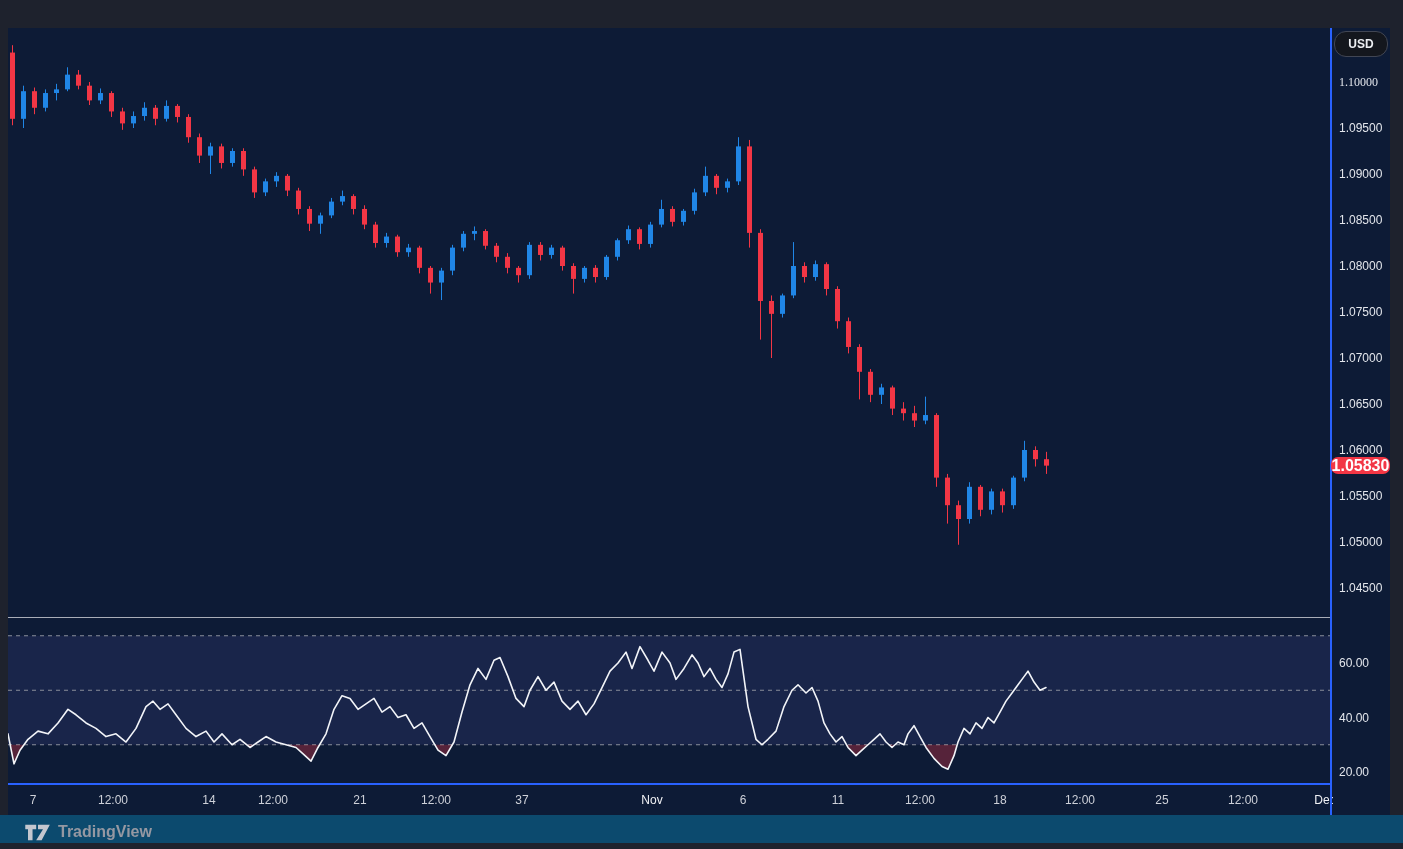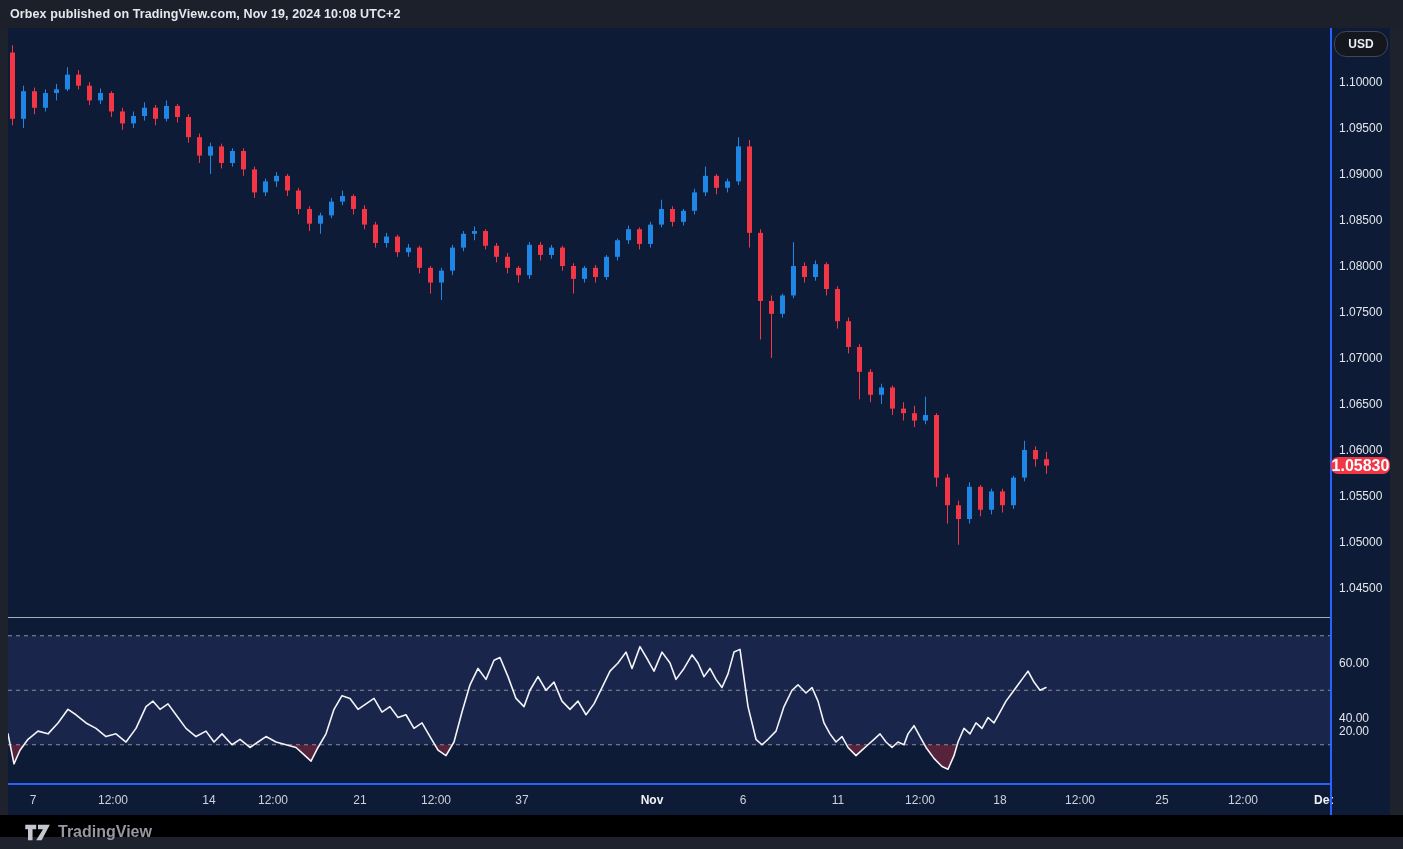--- a/index.html
+++ b/index.html
@@ -14,41 +14,38 @@
   #pane-sep{position:absolute;left:8px;top:617px;width:1382px;height:1px;background:#a9adb8;}
   
   #price-axis{position:absolute;left:1330px;top:28px;width:60px;height:757px;background:#0d1b36;}
   #time-axis{position:absolute;left:8px;top:785px;width:1382px;height:30px;background:#0d1b36;}
   #time-axis-clip{position:absolute;left:0;top:0;width:1325px;height:30px;overflow:hidden;}
   #v-blue{position:absolute;left:1330px;top:28px;width:2px;height:787px;background:#2962ff;}
   #h-blue{position:absolute;left:8px;top:783px;width:1322px;height:2px;background:#2962ff;}
   .plabel{position:absolute;left:9px;transform:translateY(-50%);color:#e3e6ec;font-size:12px;white-space:nowrap;}
   .tlabel{position:absolute;top:0;height:30px;line-height:30px;transform:translateX(-50%);
     color:#ced1d9;font-size:12px;white-space:nowrap;}
-  .tlabel.bold{color:#f1f2f5;font-weight:700;}
+  .tlabel.bold{color:#f1f2f5;font-weight:400;}
   #usd-btn{position:absolute;left:1334px;top:31px;width:54px;height:26px;background:#14171e;
     border:1px solid #414654;border-radius:12px;color:#eceef2;font-size:12px;font-weight:600;
     text-align:center;line-height:24px;box-sizing:border-box;cursor:pointer;}
   #last-badge{position:absolute;left:1331px;top:457px;width:59px;height:17px;background:#f23645;
     color:#ffffff;font-size:16px;font-weight:700;text-align:center;line-height:17px;border-radius:7px;}
   
-  #footer{position:absolute;left:0;top:815px;width:1403px;height:22px;background:#000000;}
+  #footer{position:absolute;left:0;top:815px;width:1403px;height:28px;background:#0c4a6e;}
   #footer .brand{position:absolute;left:58px;top:0;height:34px;line-height:34px;color:#9598a2;
     font-size:16px;font-weight:700;}
   #tv-logo{position:absolute;left:24px;top:7px;width:28px;height:20px;cursor:pointer;}
   svg{display:block;}
 </style>
 </head>
 <body>
 
 <div id="stage">
 
-  <div id="topbar">
-    <span class="attr">Orbex published on TradingView.com, Nov 19, 2024 10:08 UTC+2</span>
-  </div>
 
   <div id="main-pane">
     <svg id="main-svg" width="1322" height="589">
         <line x1="4.5" y1="17.199999999999967" x2="4.5" y2="97.24000000000137" stroke="#f23645" stroke-width="1"></line>
         <rect x="2" y="24.560000000001196" width="5" height="66.23999999999884" fill="#f23645"></rect>
         <line x1="15.5" y1="57.68000000000164" x2="15.5" y2="100.00000000000108" stroke="#2086e6" stroke-width="1"></line>
         <rect x="13" y="63.200000000001026" width="5" height="27.599999999999014" fill="#2086e6"></rect>
         <line x1="26.5" y1="59.52000000000143" x2="26.5" y2="86.20000000000054" stroke="#f23645" stroke-width="1"></line>
         <rect x="24" y="63.200000000001026" width="5" height="16.560000000000215" fill="#f23645"></rect>
         <line x1="37.5" y1="61.360000000001236" x2="37.5" y2="83.44000000000085" stroke="#2086e6" stroke-width="1"></line>
@@ -251,35 +248,35 @@
         <polygon points="278,126.75 288,129.47500000000002 297,137.65 303,143.10000000000002 310,129.47500000000002 311.6,126.75" fill="rgba(242,54,69,0.32)"></polygon>
         <polygon points="426.8,126.75 430,132.2 438,137.65 444.4,126.75" fill="rgba(242,54,69,0.32)"></polygon>
         <polygon points="838.5,126.75 840,129.47500000000002 848,137.65 854,132.2 860,126.75" fill="rgba(242,54,69,0.32)"></polygon>
         <polygon points="881,126.75 884,129.47500000000002 887,126.75" fill="rgba(242,54,69,0.32)"></polygon>
         <polygon points="916.5,126.75 918,129.47500000000002 926,140.375 934,148.55 940,151.275 946,137.65 949.2,126.75" fill="rgba(242,54,69,0.32)"></polygon>
         <polyline points="0,115.85000000000001 6,145.825 12,132.2 20,121.3 30,113.125 40,115.85000000000001 50,104.95 60,91.325 68,96.775 78,104.95 88,110.4 98,118.575 108,115.85000000000001 118,124.025 128,110.4 138,88.6 145,83.15 152,91.325 160,85.875 168,96.775 178,110.4 188,118.575 198,113.125 206,124.025 214,115.85000000000001 224,126.75 232,121.3 242,129.47500000000002 250,124.025 258,118.575 268,124.025 278,126.75 288,129.47500000000002 297,137.65 303,143.10000000000002 310,129.47500000000002 318,115.85000000000001 326,91.325 334,77.7 342,80.42500000000001 350,91.325 358,85.875 366,80.42500000000001 374,94.05000000000001 382,88.6 390,99.5 398,96.775 406,110.4 414,104.95 422,118.575 430,132.2 438,137.65 446,124.025 454,94.05000000000001 462,66.8 470,50.45 478,61.35 486,42.275 492,39.55 500,58.625 508,80.42500000000001 516,88.6 522,72.25 530,58.625 538,72.25 546,64.075 554,83.15 562,91.325 570,83.15 578,96.775 586,85.875 594,69.525 602,53.175 610,45 618,34.1 624,50.45 632,28.65 640,42.275 646,53.175 654,34.1 662,45 668,61.35 676,50.45 684,36.825 690,45 696,58.625 702,50.45 708,61.35 714,69.525 720,55.9 726,34.1 732,31.375 740,88.6 748,121.3 754,126.75 760,121.3 768,113.125 776,88.6 784,72.25 790,66.8 798,74.975 804,69.525 810,83.15 816,104.95 822,115.85000000000001 828,124.025 834,118.575 840,129.47500000000002 848,137.65 854,132.2 860,126.75 866,121.3 872,115.85000000000001 878,124.025 884,129.47500000000002 890,124.025 896,126.75 900,115.85000000000001 906,107.67500000000001 912,118.575 918,129.47500000000002 926,140.375 934,148.55 940,151.275 946,137.65 950,124.025 956,110.4 962,115.85000000000001 968,104.95 974,110.4 980,99.5 986,104.95 992,94.05000000000001 998,83.15 1004,74.975 1010,66.8 1016,58.625 1020,53.175 1026,64.075 1032,72.25 1038,69.525" fill="none" stroke="#f2f4f8" stroke-width="1.6" stroke-linejoin="round" stroke-linecap="round"></polyline>
       </svg>
   </div>
 
   <div id="price-axis">
-      <div class="plabel" style="top: 54px;">1.10000</div>
+      <div class="plabel" style="top: 54px; font-family: Liberation Serif, serif;">1.10000</div>
       <div class="plabel" style="top: 100px;">1.09500</div>
       <div class="plabel" style="top: 146px;">1.09000</div>
       <div class="plabel" style="top: 192px;">1.08500</div>
       <div class="plabel" style="top: 238px;">1.08000</div>
       <div class="plabel" style="top: 284px;">1.07500</div>
       <div class="plabel" style="top: 330px;">1.07000</div>
       <div class="plabel" style="top: 376px;">1.06500</div>
       <div class="plabel" style="top: 422px;">1.06000</div>
       <div class="plabel" style="top: 468px;">1.05500</div>
       <div class="plabel" style="top: 514px;">1.05000</div>
       <div class="plabel" style="top: 560px;">1.04500</div>
       <div class="plabel" style="top: 635px;">60.00</div>
       <div class="plabel" style="top: 690px;">40.00</div>
-      <div class="plabel" style="top: 703px; text-align: right;">20.00</div>
+      <div class="plabel" style="top: 744px; text-align: right;">20.00</div>
     </div>
 
   <div id="time-axis">
     <div id="time-axis-clip">
         <div class="tlabel" style="left: 25px;">7</div>
         <div class="tlabel" style="left: 105px;">12:00</div>
         <div class="tlabel" style="left: 185px; margin-left: 16px;">14</div>
         <div class="tlabel" style="left: 265px;">12:00</div>
         <div class="tlabel" style="left: 352px;">21</div>
         <div class="tlabel" style="left: 428px;">12:00</div>

